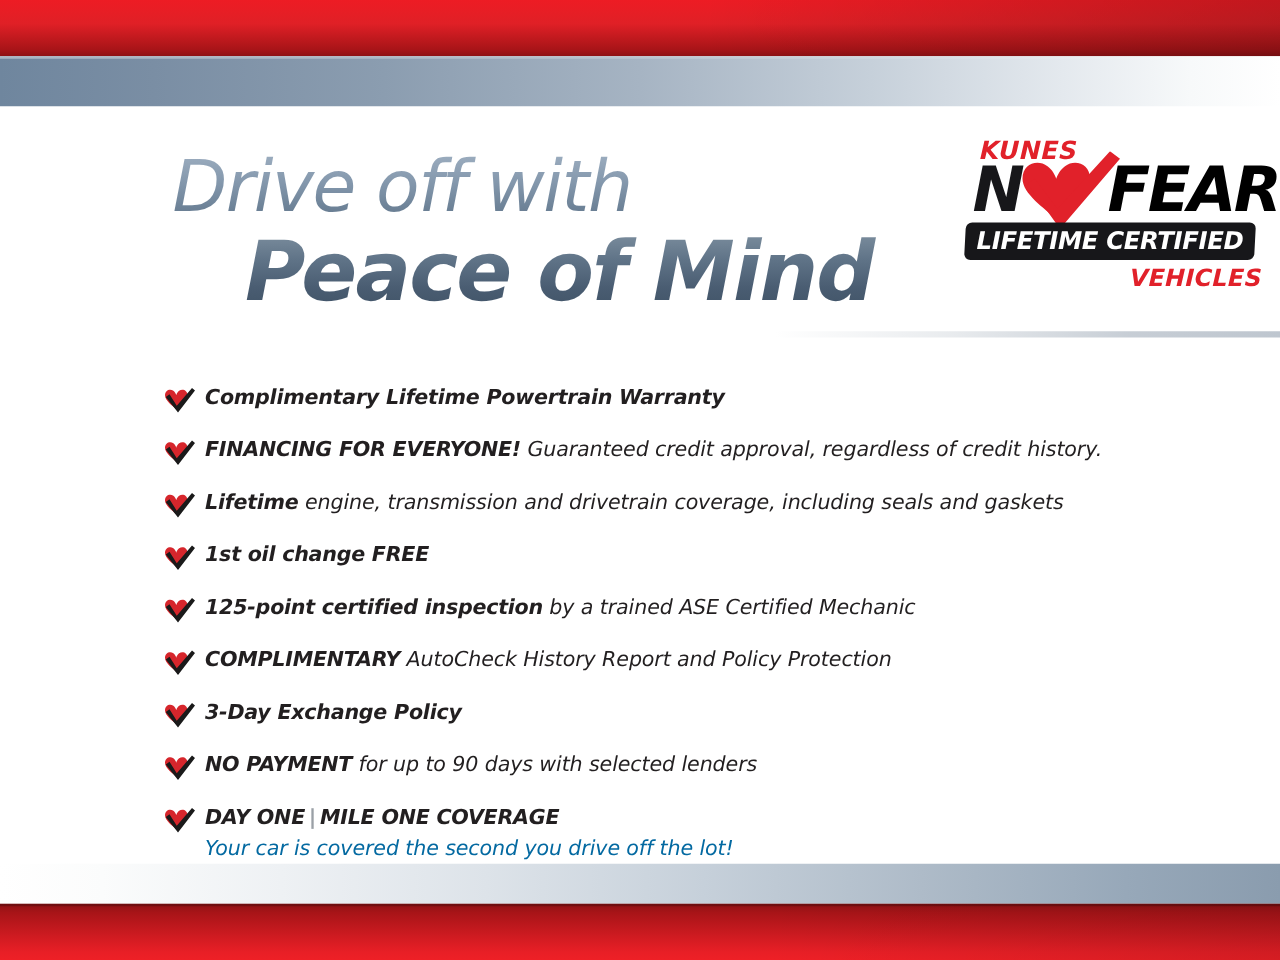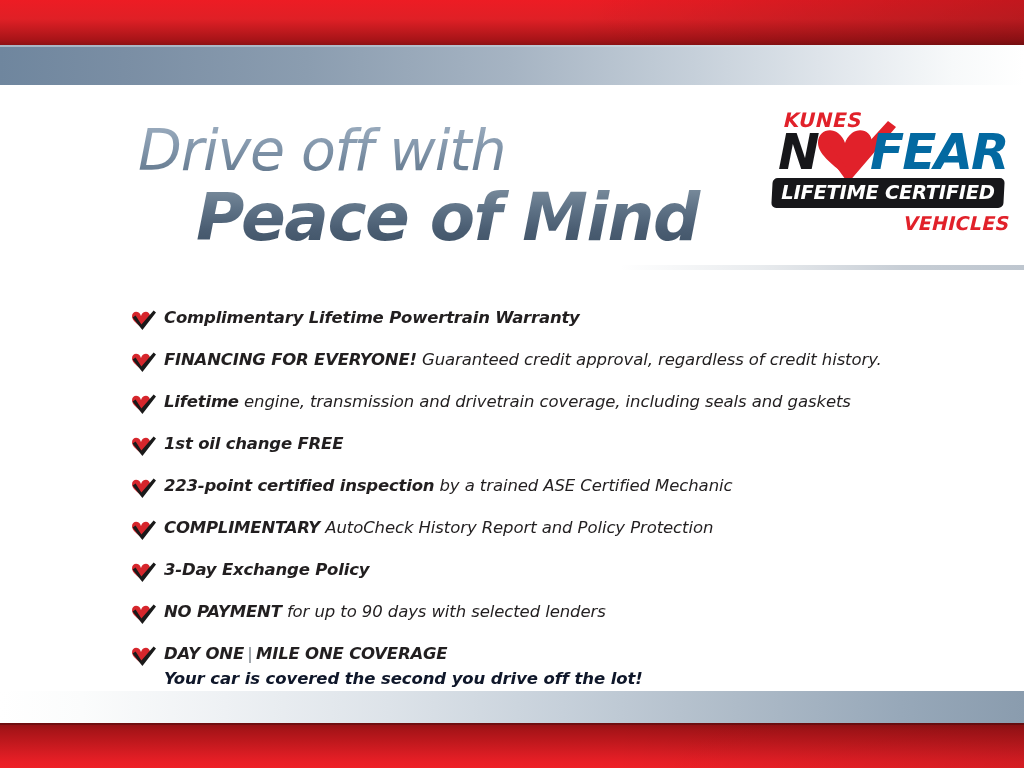--- a/index.html
+++ b/index.html
@@ -163,29 +163,29 @@
     font-family: "DejaVu Sans", sans-serif;
     font-weight: 700;
     font-style: italic;
     font-size: 50px;
     line-height: 50px;
     letter-spacing: -2px;
     color: #17171a;
   }
   .logo-fear {
     position: absolute;
-    left: 92px;
+    left: 108px;
     top: 0px;
     font-family: "DejaVu Sans", sans-serif;
     font-weight: 700;
     font-style: italic;
     font-size: 50px;
     line-height: 50px;
     letter-spacing: -2px;
-    color: #0369a1;
+    color: #000000;
   }
   .logo-check {
     position: absolute;
     left: 34px;
     top: -6px;
     width: 88px;
     height: 72px;
   }
   .logo-bar {
     position: absolute;
@@ -275,25 +275,25 @@
   }
   .b-sep {
     font-weight: 700;
     font-style: italic;
     color: #9aa0a6;
     padding: 0 3px;
   }
   .bullet-sub {
     display: block;
     margin-top: 3px;
-    font-weight: 700;
+    font-weight: 400;
     font-style: italic;
     font-size: 16.5px;
     letter-spacing: -0.1px;
-    color: #0f172a;
+    color: #0369a1;
   }
 </style>
 </head>
 <body>
 
 <div id="ad">
 
   <div class="top-red"></div>
   <div class="top-gray"></div>
 
@@ -364,21 +364,21 @@
       <span class="b-strong">1st oil change FREE</span><span class="b-normal"></span>
     </div>
 
     <div class="bullet">
       <span class="bullet-icon">
         <svg viewBox="0 0 27 22" width="27" height="22" aria-hidden="true">
           <path d="M2 7.2 C2 3.2, 6 1.6, 8.7 3.6 C10 4.6, 10.7 6, 11 7.2 C11.3 6, 12 4.6, 13.3 3.6 C16 1.6, 20 3.2, 20 7.2 C20 11.4, 14 15.6, 11 18.4 C8 15.6, 2 11.4, 2 7.2 Z" fill="#d6262c"></path>
           <path d="M2.6 8.6 L5.6 6.4 L11.4 15.6 L23.6 1.4 L26 3.4 L12.4 21 Z" fill="#1a1a1a"></path>
         </svg>
       </span>
-      <span class="b-strong">223-point certified inspection</span><span class="b-normal"> by a trained ASE Certified Mechanic</span>
+      <span class="b-strong">125-point certified inspection</span><span class="b-normal"> by a trained ASE Certified Mechanic</span>
     </div>
 
     <div class="bullet">
       <span class="bullet-icon">
         <svg viewBox="0 0 27 22" width="27" height="22" aria-hidden="true">
           <path d="M2 7.2 C2 3.2, 6 1.6, 8.7 3.6 C10 4.6, 10.7 6, 11 7.2 C11.3 6, 12 4.6, 13.3 3.6 C16 1.6, 20 3.2, 20 7.2 C20 11.4, 14 15.6, 11 18.4 C8 15.6, 2 11.4, 2 7.2 Z" fill="#d6262c"></path>
           <path d="M2.6 8.6 L5.6 6.4 L11.4 15.6 L23.6 1.4 L26 3.4 L12.4 21 Z" fill="#1a1a1a"></path>
         </svg>
       </span>
       <span class="b-strong">COMPLIMENTARY</span><span class="b-normal"> AutoCheck History Report and Policy Protection</span>

